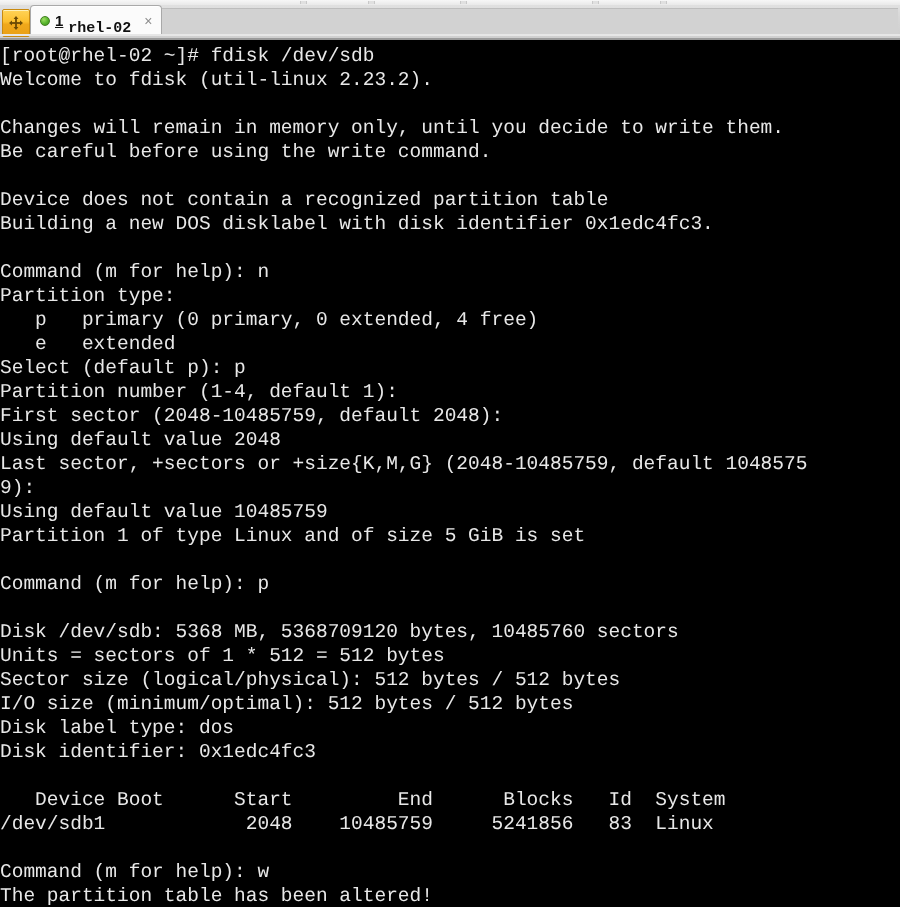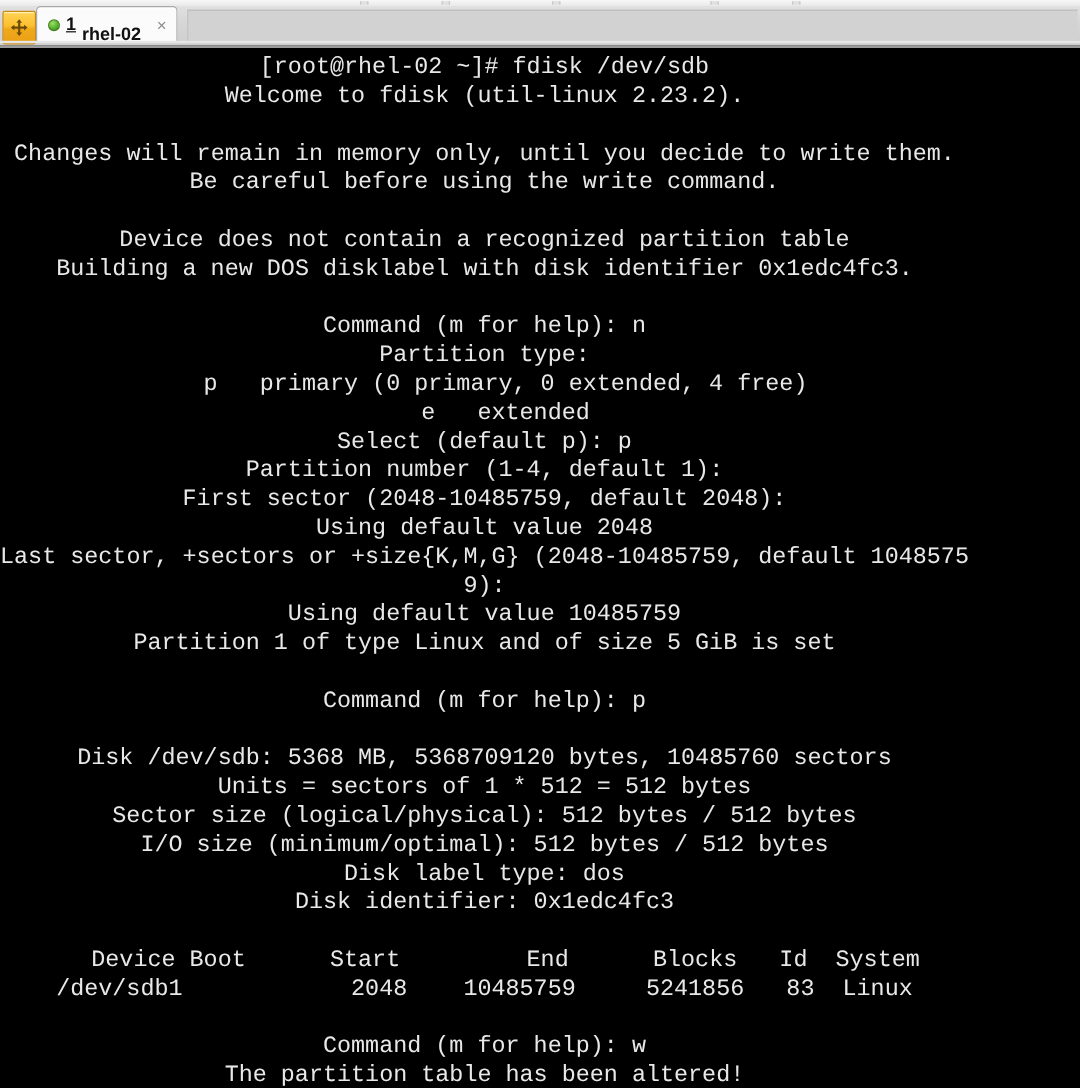--- a/index.html
+++ b/index.html
@@ -96,21 +96,21 @@
   }
   #tab-index {
     font-family: "Liberation Sans", sans-serif;
     font-size: 15px;
     font-weight: bold;
     color: #111;
     text-decoration: underline;
     line-height: 1;
   }
   #tab-title {
-    font-family: Liberation Sans, sans-serif;
+    font-family: Liberation Mono, monospace;
     font-size: 15px;
     font-weight: bold;
     color: #111;
     line-height: 1;
     white-space: nowrap;
     margin-top: 16px;
   }
   #tab-close {
     margin-left: 8px;
     font-family: "Liberation Sans", sans-serif;
@@ -139,21 +139,20 @@
     background: #e6e6e6;
   }
 
   
   #terminal {
     position: relative;
     width: 900px;
     height: 867px;
     background: #000000;
     overflow: hidden;
-    text-align: center;
   }
   #terminal-screen {
     position: absolute;
     left: 0;
     top: 0;
     padding: 4px 0 0 0;
     margin: 0;
     color: #e8e8e8;
     font-family: "Liberation Mono", "DejaVu Sans Mono", monospace;
     font-size: 19.5px;

